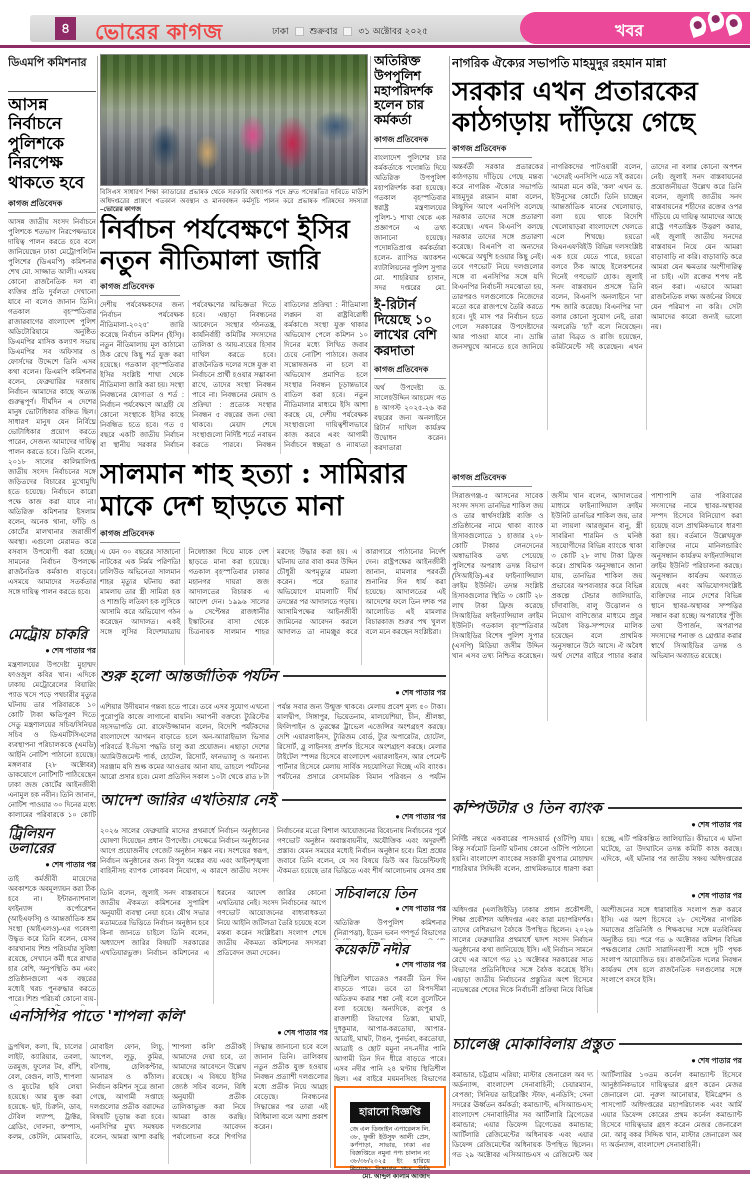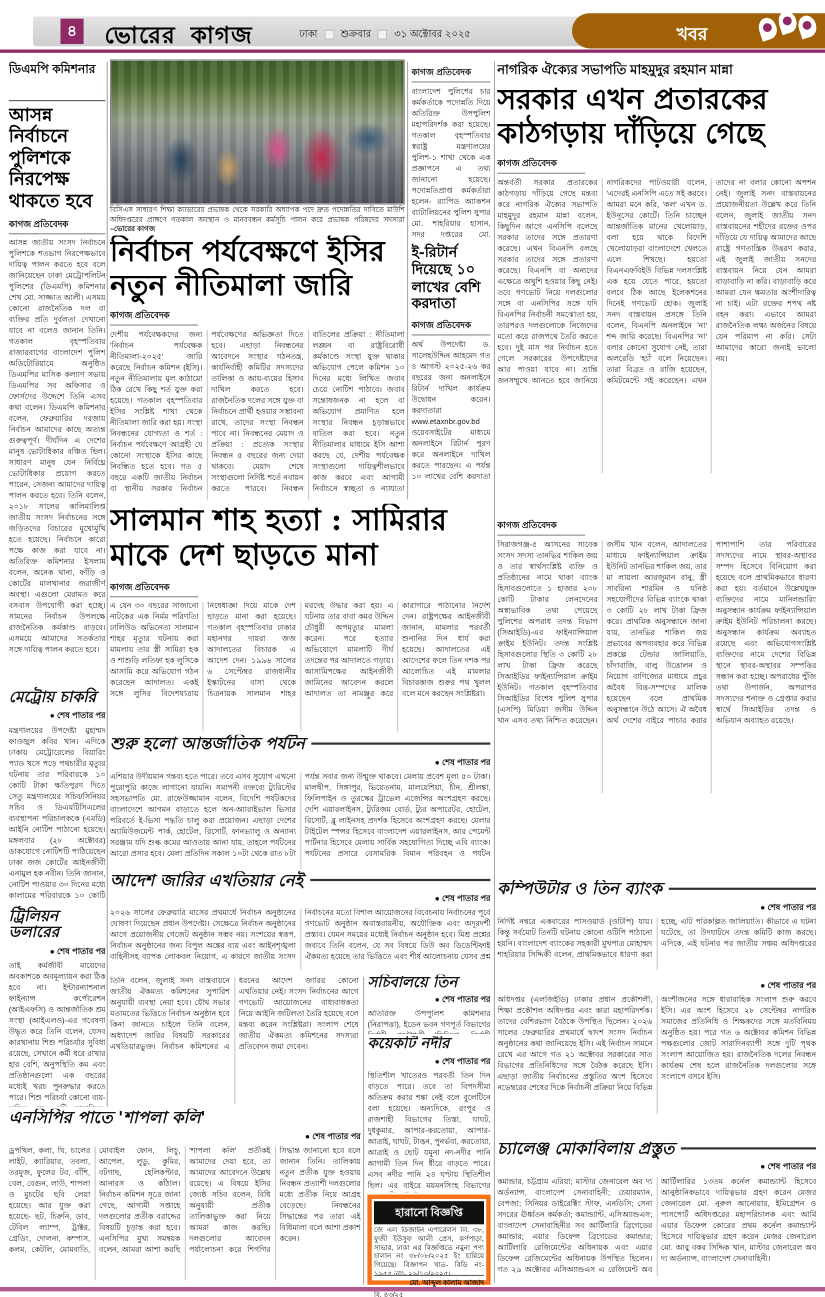--- a/index.html
+++ b/index.html
@@ -4,24 +4,24 @@
 <style>
   html,body{margin:0;padding:0;background:#e9e9e9;}
   .page{position:relative;width:750px;height:1179px;background:#fff;margin:0 auto;overflow:hidden;
         font-family:"Liberation Sans","DejaVu Sans",sans-serif;color:#111;}
   
   .graybar{position:absolute;left:30px;top:15px;width:680px;height:27px;
            background:linear-gradient(180deg,#e3e3e3,#cfcfcf);border-radius:3px;}
   .pagenum{position:absolute;left:55px;top:17px;width:21px;height:23px;background:#8e2a66;color:#fff;
            font-weight:bold;font-size:14px;display:flex;align-items:center;justify-content:center;}
   .nameplate{position:absolute;left:95px;top:16px;font-size:21px;font-weight:bold;letter-spacing:1px;
-             color:#000000;font-family:Liberation Mono, monospace;}
+             color:#ef4444;font-family:Liberation Sans, sans-serif;}
   .dateline{position:absolute;left:272px;top:24px;font-size:9px;color:#222;display:flex;gap:6px;align-items:center;}
   .sq{display:inline-block;width:7px;height:7px;background:#f4f4f4;border:1px solid #bbb;}
-  .banner{position:absolute;left:520px;top:12px;width:230px;height:32px;background:#a16207;
+  .banner{position:absolute;left:520px;top:12px;width:230px;height:32px;background:#ec4899;
           border-radius:18px 0 0 18px;}
   .banner .section{position:absolute;left:95px;top:6px;color:#fff;font-weight:bold;font-size:16px;}
   .logo{position:absolute;right:4px;top:-10px;width:62px;height:52px;}
   .logo i{position:absolute;background:#fff;border-radius:50% 50% 50% 0;width:16px;height:20px;transform:rotate(-18deg);}
   .logo i b{position:absolute;left:4px;top:5px;width:8px;height:8px;border-radius:50%;background:#8e2a66;display:block;}
   .headrule{position:absolute;left:0;top:45px;width:750px;height:3px;background:#8e2a66;}
   .footrule{position:absolute;left:0;top:1170px;width:750px;height:4px;background:#b05a8c;}
   
   .z{position:absolute;overflow:hidden;}
   .kicker{font-size:11px;font-weight:bold;border-bottom:1px solid #555;padding-bottom:18px;margin-bottom:3px;}
@@ -43,21 +43,21 @@
       radial-gradient(ellipse 26px 40px at 72% 68%, #c2274e 0%, rgba(194,39,78,0) 70%),
       radial-gradient(ellipse 20px 30px at 57% 62%, #d84f8a 0%, rgba(216,79,138,0) 70%),
       radial-gradient(ellipse 22px 32px at 24% 70%, #27415c 0%, rgba(39,65,92,0) 70%),
       radial-gradient(ellipse 18px 26px at 40% 75%, #caa56a 0%, rgba(202,165,106,0) 70%),
       radial-gradient(ellipse 30px 22px at 88% 55%, #3e5a78 0%, rgba(62,90,120,0) 70%),
       repeating-linear-gradient(90deg, rgba(0,0,0,.10) 0 6px, rgba(255,255,255,.06) 6px 12px),
       linear-gradient(180deg,#43652f 0%,#567538 16%,#7c905f 28%,#9aa58f 42%,#8b9092 58%,#6f747b 74%,#53575e 100%);}
   .caption{position:absolute;left:100px;top:188px;width:268px;font-size:6.5px;line-height:8.5px;color:#222;text-align:justify;}
   .caption .credit{font-weight:bold;white-space:nowrap;}
   
-  .notice{position:absolute;left:334px;top:1086px;width:112px;height:82px;border:4px solid #f97316;box-sizing:border-box;padding:2px;}
+  .notice{position:absolute;left:334px;top:1086px;width:112px;height:82px;border:2px solid #f97316;box-sizing:border-box;padding:14px;}
   .notice .ntitle{background:#111;color:#fff;font-weight:bold;font-size:10px;text-align:center;padding:2px 0;}
   .notice .nbody{font-size:6.3px;line-height:8px;text-align:justify;margin-top:2px;height:44px;overflow:hidden;}
   .notice .nsig{font-size:6.5px;font-weight:bold;text-align:right;border-top:1px solid #666;padding-top:1px;}
   .notice .nref{font-size:6.3px;}
 </style>
 </head>
 <body>
 
 <div class="page">
 
@@ -108,20 +108,21 @@
     <span class="credit">–ভোরের কাগজ</span>
   </div>
 
   <div class="z" style="left:100px;top:214px;width:268px;height:240px;">
     <div class="hl" style="font-size:26px;">নির্বাচন পর্যবেক্ষণে ইসির নতুন নীতিমালা জারি</div>
     <div class="byline" style="width:80px;">কাগজ প্রতিবেদক</div>
     <div class="body cols3" style="height:158px;">দেশীয় পর্যবেক্ষকদের জন্য 'নির্বাচন পর্যবেক্ষক নীতিমালা-২০২৫' জারি করেছে নির্বাচন কমিশন (ইসি)। নতুন নীতিমালায় মূল কাঠামো ঠিক রেখে কিছু শর্ত যুক্ত করা হয়েছে। গতকাল বৃহস্পতিবার ইসির সংশ্লিষ্ট শাখা থেকে নীতিমালা জারি করা হয়। সংস্থা নিবন্ধনের যোগ্যতা ও শর্ত : নির্বাচন পর্যবেক্ষণে আগ্রহী যে কোনো সংস্থাকে ইসির কাছে নিবন্ধিত হতে হবে। গত ৫ বছরে একটি জাতীয় নির্বাচন বা স্থানীয় সরকার নির্বাচন পর্যবেক্ষণের অভিজ্ঞতা দিতে হবে। এছাড়া নিবন্ধনের আবেদনে সংস্থার গঠনতন্ত্র, কার্যনির্বাহী কমিটির সদস্যদের তালিকা ও আয়-ব্যয়ের হিসাব দাখিল করতে হবে। রাজনৈতিক দলের সঙ্গে যুক্ত বা নির্বাচনে প্রার্থী হওয়ার সম্ভাবনা রাখে, তাদের সংস্থা নিবন্ধন পাবে না। নিবন্ধনের মেয়াদ ও প্রক্রিয়া : প্রত্যেক সংস্থার নিবন্ধন ৫ বছরের জন্য দেয়া থাকবে। মেয়াদ শেষে সংস্থাগুলো নির্দিষ্ট শর্তে নবায়ন করতে পারবে। নিবন্ধন বাতিলের প্রক্রিয়া : নীতিমালা লঙ্ঘন বা রাষ্ট্রবিরোধী কর্মকাণ্ডে সংস্থা যুক্ত থাকার অভিযোগ পেলে কমিশন ১০ দিনের মধ্যে লিখিত জবাব চেয়ে নোটিশ পাঠাবে। জবাব সন্তোষজনক না হলে বা অভিযোগ প্রমাণিত হলে সংস্থার নিবন্ধন চূড়ান্তভাবে বাতিল করা হবে। নতুন নীতিমালার মাধ্যমে ইসি আশা করছে যে, দেশীয় পর্যবেক্ষক সংস্থাগুলো দায়িত্বশীলভাবে কাজ করবে এবং আগামী নির্বাচনে স্বচ্ছতা ও ন্যায্যতা বজায় রাখতে গুরুত্বপূর্ণ ভূমিকা রাখবে। ভোটগ্রহণের দিন, নির্বাচনের আগের দিন ও পরের দিন (মোট ৩ দিন) পর্যবেক্ষণ কার্যক্রম চালাতে হবে।</div>
   </div>
 
   <div class="z" style="left:374px;top:54px;width:72px;height:400px;">
+    <div class="hl" style="font-size:12.5px;">অতিরিক্ত উপপুলিশ মহাপরিদর্শক হলেন চার কর্মকর্তা</div>
     <div class="byline">কাগজ প্রতিবেদক</div>
     <div class="body" style="height:138px;">বাংলাদেশ পুলিশের চার কর্মকর্তাকে পদোন্নতি দিয়ে অতিরিক্ত উপপুলিশ মহাপরিদর্শক করা হয়েছে। গতকাল বৃহস্পতিবার স্বরাষ্ট্র মন্ত্রণালয়ের পুলিশ-১ শাখা থেকে এক প্রজ্ঞাপনে এ তথ্য জানানো হয়েছে। পদোন্নতিপ্রাপ্ত কর্মকর্তারা হলেন- র‍্যাপিড অ্যাকশন ব্যাটালিয়নের পুলিশ সুপার মো. শাহরিয়ার হাসান, সদর দপ্তরের মো. মোশারফ হোসেন, সিআইডির বিশেষ পুলিশ সুপার মাসুম বিল্লাহ এবং ঢাকা মহানগর গোয়েন্দা অধিদপ্তরের অতিরিক্ত কমিশনার পদমর্যাদার কর্মকর্তা মো. হাসান। প্রজ্ঞাপনে বলা হয়, কর্মকর্তাগণ বর্তমান পদে যোগদানের তারিখ থেকে পদোন্নতির সুবিধা পাবেন। মন্ত্রণালয়ের জ্যেষ্ঠ সচিব স্বাক্ষরিত প্রজ্ঞাপনে যোগদানের তারিখ হতে এ আদেশ কার্যকর হবে বলে জানানো হয়।</div>
     <div style="height:6px;"></div>
     <div class="hl" style="font-size:13px;">ই-রিটার্ন দিয়েছে ১০ লাখের বেশি করদাতা</div>
     <div class="byline">কাগজ প্রতিবেদক</div>
     <div class="body" style="height:128px;">অর্থ উপদেষ্টা ড. সালেহউদ্দিন আহমেদ গত ৪ আগস্ট ২০২৫-২৬ কর বছরের জন্য অনলাইনে রিটার্ন দাখিল কার্যক্রম উদ্বোধন করেন। করদাতারা www.etaxnbr.gov.bd ওয়েবসাইটের মাধ্যমে অনলাইনে রিটার্ন পূরণ করে অনলাইনে দাখিল করতে পারছেন। এ পর্যন্ত ১০ লাখের বেশি করদাতা অনলাইনে ই-রিটার্ন দাখিল করেছেন। জাতীয় রাজস্ব বোর্ড জানায়, আগের মতোই ব্যাংক ঋণের সুদ (নিবাসী) বাবদ বা পরিশোধিত প্রণোদনা, শিক্ষার্থীদের বৃত্তি বা বিশেষ চাহিদাসম্পন্ন ব্যক্তিদের বিশেষ অবস্থানের তথ্য করদাতারা মুক্তভাবে দাখিল করতে পারবেন। আইনগত প্রতিনিধি দ্বারা দাখিল এবং বাংলাদেশে নিবাসী বিদেশি নাগরিক ব্যক্তি করদাতার শ্রেণির অনলাইনে রিটার্ন দাখিলের সুবিধা রয়েছে। জাতীয় রাজস্ব বোর্ড ব্যক্তি করদাতাদের ই-রিটার্ন সিস্টেম ব্যবহার করে আগামী ৩০ নভেম্বরের মধ্যে আয়কর রিটার্ন দাখিলের জন্য অনুরোধ করেছে।</div>
   </div>
 
   <div class="z" style="left:100px;top:458px;width:346px;height:208px;">
     <div class="hl" style="font-size:27px;">সালমান শাহ হত্যা : সামিরার মাকে দেশ ছাড়তে মানা</div>

